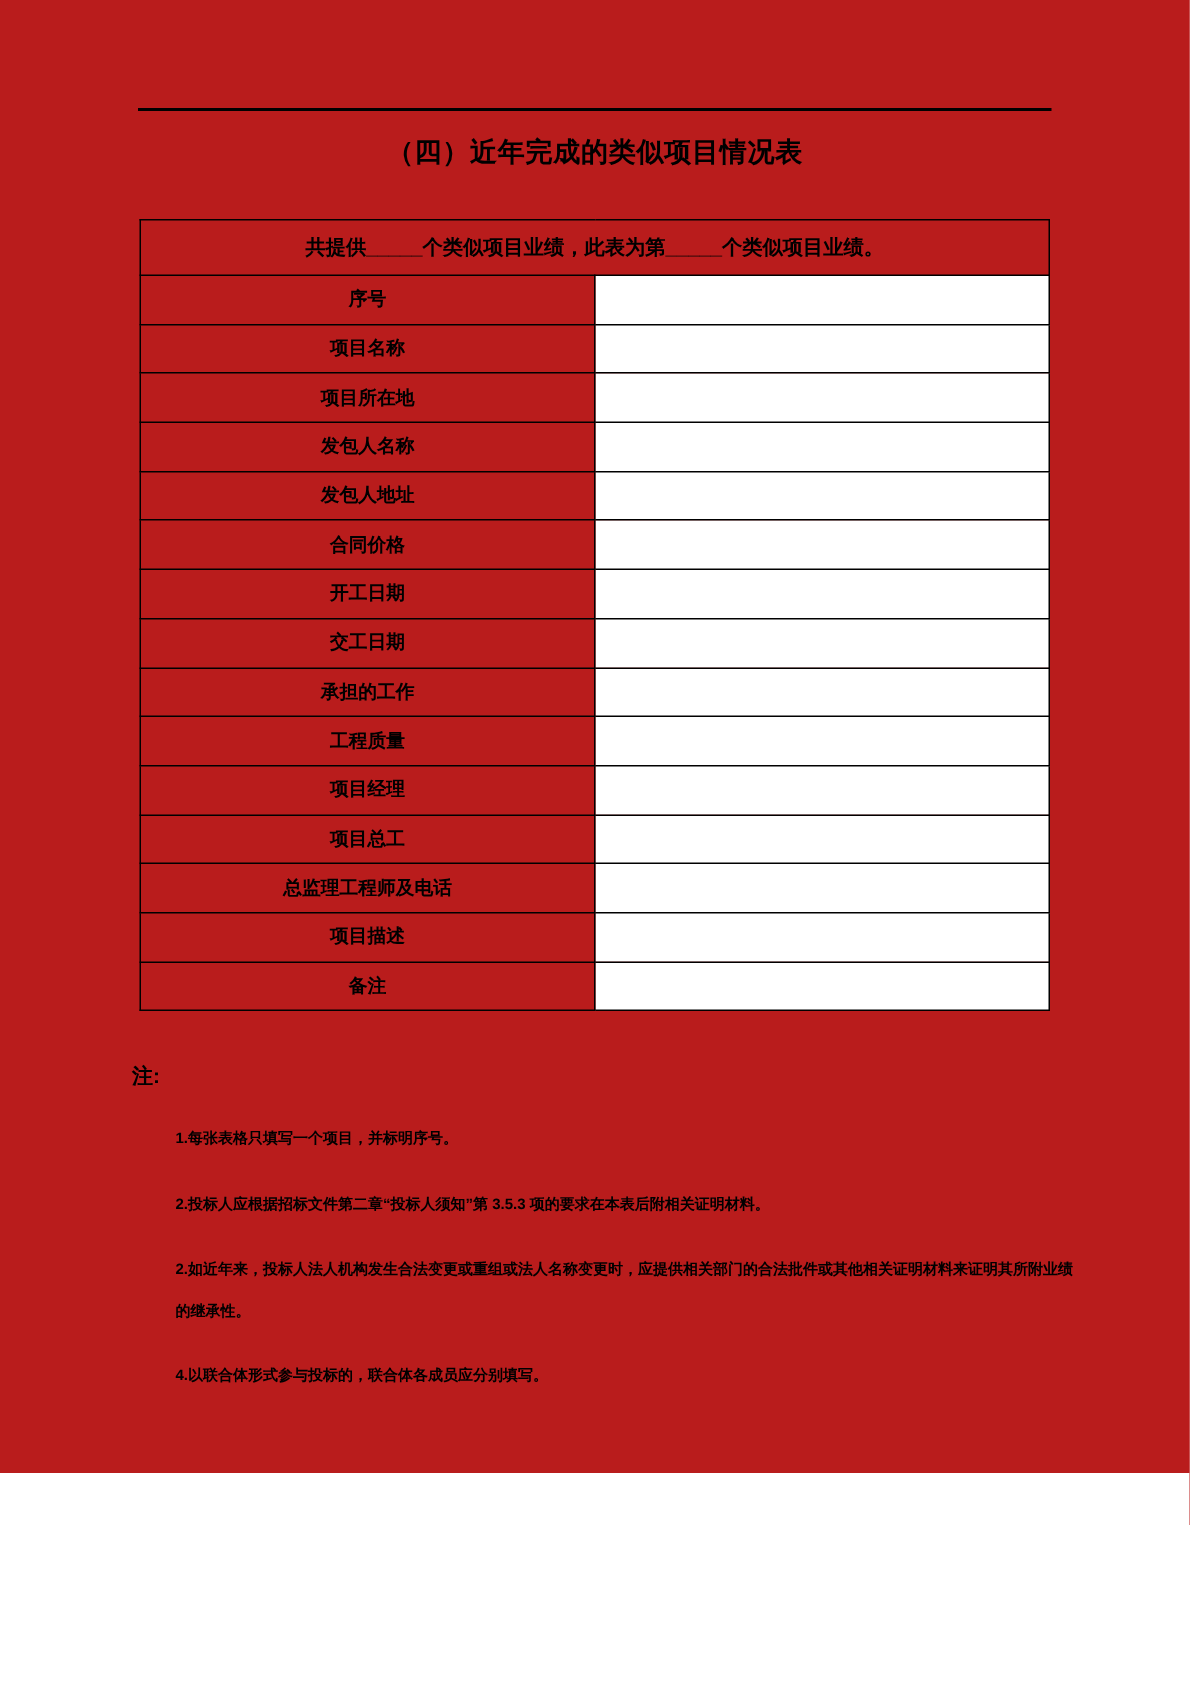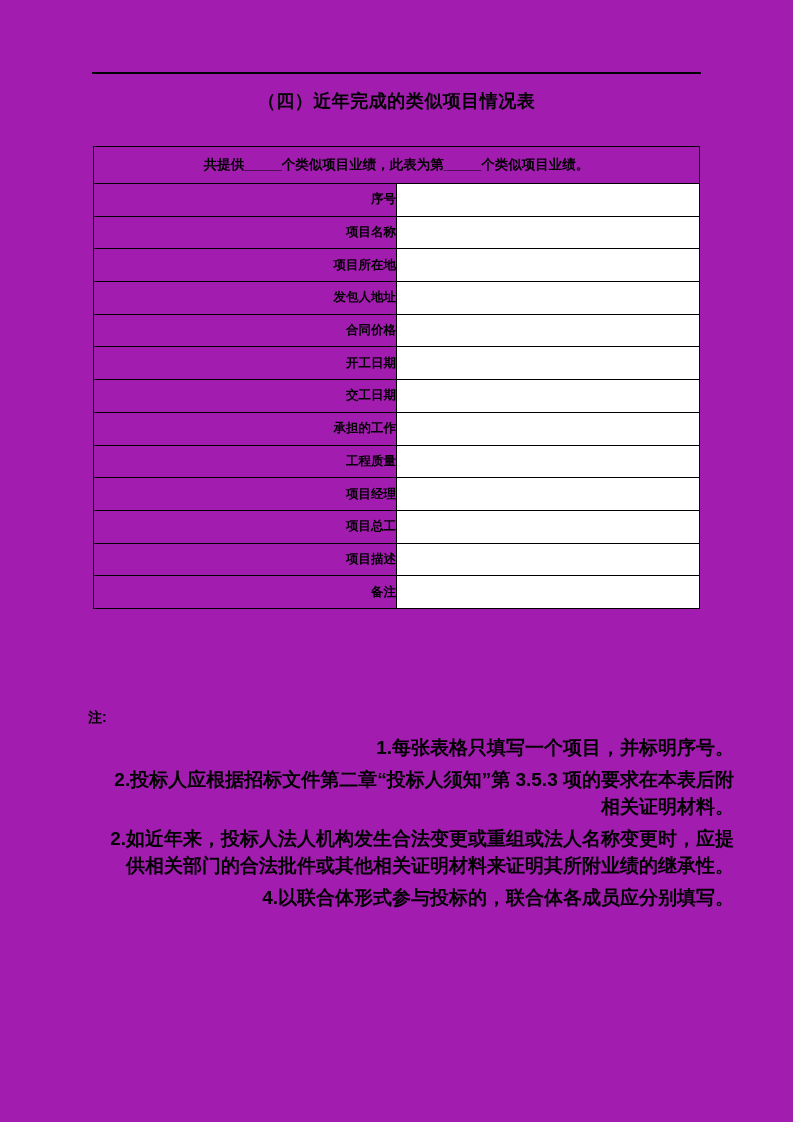--- a/index.html
+++ b/index.html
@@ -5,22 +5,22 @@
   * { box-sizing: border-box; }
   html, body { margin: 0; padding: 0; }
   body {
     width: 793px; height: 1122px;
     background: #ffffff;
     font-family: "Liberation Sans", sans-serif;
     color: #000000;
   }
   .page {
     position: relative;
-    width: 793px; height: 1122px;
-    background: #a21caf;
+    width: 793px; height: 982px;
+    background: #b91c1c;
     overflow: hidden;
   }
   .header-rule {
     position: absolute;
     left: 92px; top: 72px;
     width: 609px; height: 2px;
     background: #000000;
   }
   .doc-title {
     position: absolute;
@@ -49,47 +49,46 @@
     font-size: 13.5px;
     font-weight: 700;
     text-align: center;
   }
   .form-table tbody tr { height: 32.7px; }
   .label-cell {
     width: 172px;
     padding-left: 38px;
     font-size: 12.5px;
     font-weight: 700;
-    text-align: right;
+    text-align: center;
     white-space: nowrap;
   }
   .label-cell.long {
     padding-left: 0;
   }
   .value-cell {
     background: #ffffff;
   }
   .notes {
     position: absolute;
     left: 88px; top: 704px;
     width: 650px;
     font-weight: 700;
   }
   .notes-heading {
     margin: 0;
     font-size: 14px;
     line-height: 26px;
   }
   .note-item {
-    margin: 4px;
+    margin: 16px;
     padding-left: 13px;
-    font-size: 19px;
+    font-size: 10px;
     line-height: 27.6px;
     word-break: break-all;
-    text-align: right;
   }
 </style>
 </head>
 <body>
 
 <div class="page">
 
   <div class="header-rule"></div>
 
   <h1 class="doc-title">（四）近年完成的类似项目情况表</h1>
@@ -104,20 +103,24 @@
       <tr>
         <td class="label-cell">序号</td>
         <td class="value-cell"></td>
       </tr>
       <tr>
         <td class="label-cell">项目名称</td>
         <td class="value-cell"></td>
       </tr>
       <tr>
         <td class="label-cell">项目所在地</td>
+        <td class="value-cell"></td>
+      </tr>
+      <tr>
+        <td class="label-cell">发包人名称</td>
         <td class="value-cell"></td>
       </tr>
       <tr>
         <td class="label-cell">发包人地址</td>
         <td class="value-cell"></td>
       </tr>
       <tr>
         <td class="label-cell">合同价格</td>
         <td class="value-cell"></td>
       </tr>
@@ -139,20 +142,24 @@
       </tr>
       <tr>
         <td class="label-cell">项目经理</td>
         <td class="value-cell"></td>
       </tr>
       <tr>
         <td class="label-cell">项目总工</td>
         <td class="value-cell"></td>
       </tr>
       <tr>
+        <td class="label-cell long">总监理工程师及电话</td>
+        <td class="value-cell"></td>
+      </tr>
+      <tr>
         <td class="label-cell">项目描述</td>
         <td class="value-cell"></td>
       </tr>
       <tr>
         <td class="label-cell">备注</td>
         <td class="value-cell"></td>
       </tr>
     </tbody>
   </table>
 

